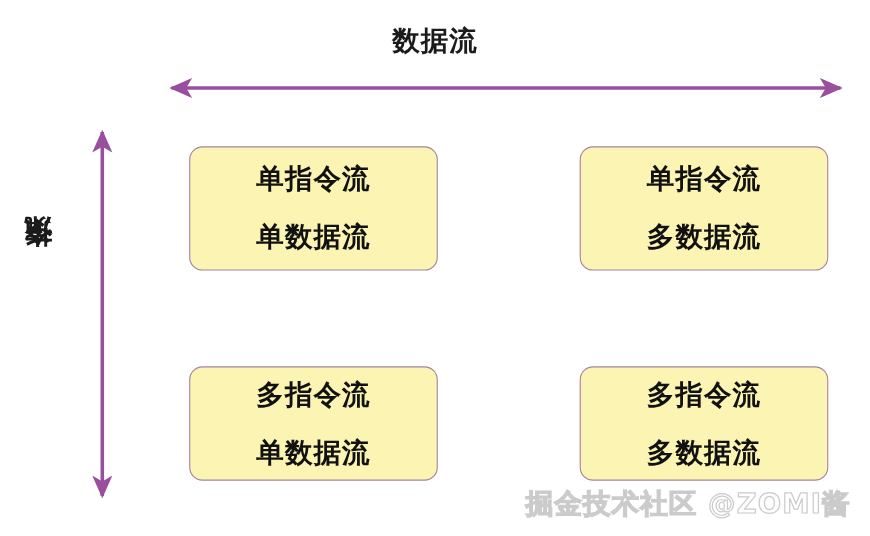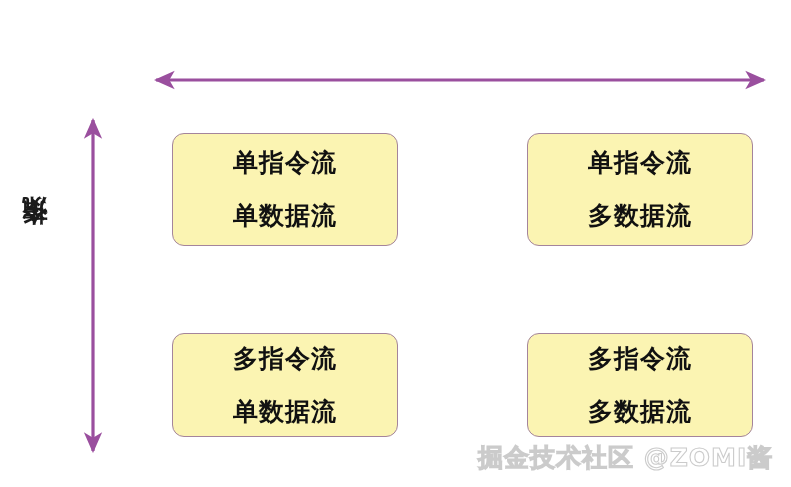--- a/index.html
+++ b/index.html
@@ -110,20 +110,21 @@
     -webkit-text-stroke: 1.1px #c9c9c9;
     text-shadow: 0 1px 0 rgba(255,255,255,0.55);
     opacity: 0.95;
   }
 </style>
 </head>
 <body>
 
 <div id="diagram-canvas">
 
+  <div class="axis-title-x">数据流</div>
 
   <div class="axis-title-y-wrap">
     <div class="axis-title-y">指令流</div>
   </div>
 
   <svg id="arrow-layer" viewBox="0 0 791 487">
     <defs>
       <marker id="mk-right" viewBox="0 0 10 10" refX="9" refY="5" markerWidth="6.5" markerHeight="6.5" orient="auto-start-reverse">
         <path d="M 0 0.6 L 10 5 L 0 9.4 L 2.6 5 Z" fill="#9a4f9e"></path>
       </marker>

